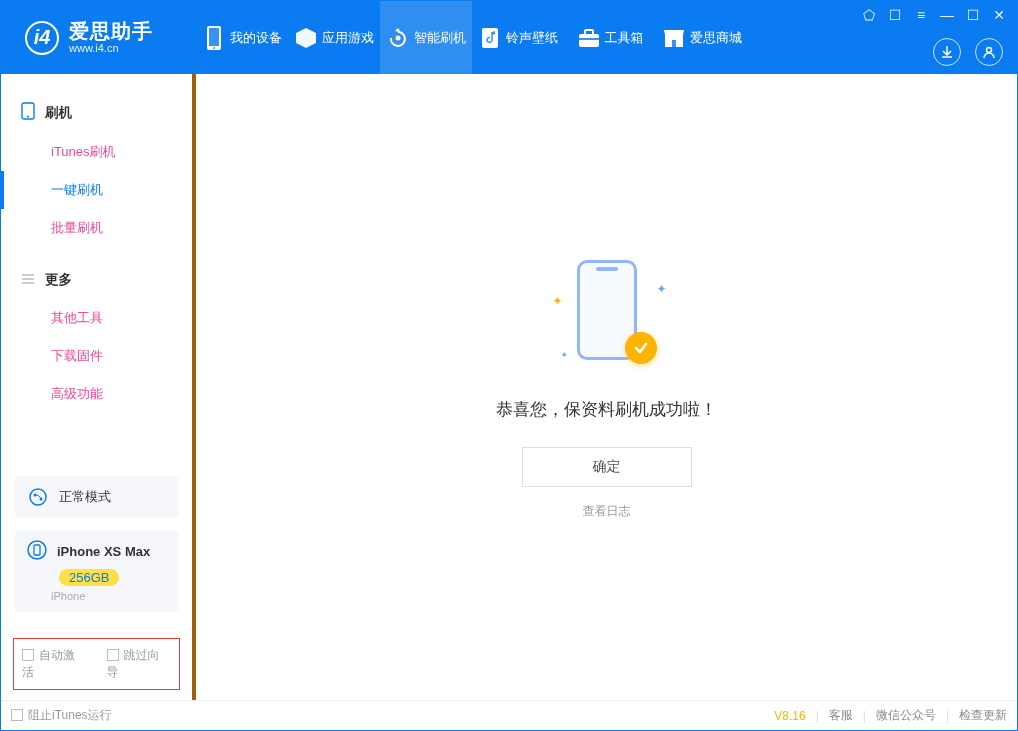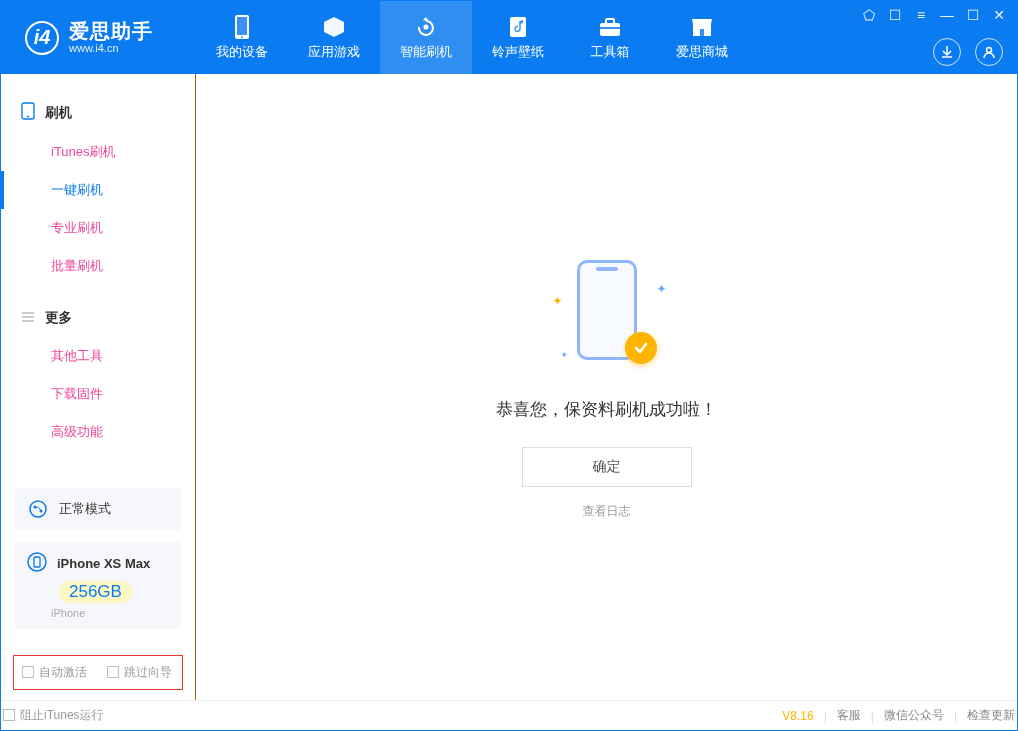--- a/index.html
+++ b/index.html
@@ -35,21 +35,21 @@
     border-radius: 50%;
     display: flex; align-items: center; justify-content: center;
     font-weight: bold; font-size: 20px; font-style: italic;
   }
   .brand-text { display: flex; flex-direction: column; line-height: 1.1; }
   .brand-title { font-size: 20px; font-weight: 700; letter-spacing: 1px; }
   .brand-sub { font-size: 11px; opacity: .9; }
   .tabs { display: flex; align-self: stretch; }
   .tab {
     width: 92px;
-    display: flex; flex-direction: column; align-items: center; justify-content: center;
+    display: flex; flex-direction: row; align-items: center; justify-content: center;
     gap: 4px;
     font-size: 13px;
     cursor: pointer;
     color: #fff;
   }
   .tab.active { background: rgba(255,255,255,0.15); }
   .tab-icon { width: 24px; height: 24px; display: flex; align-items: center; justify-content: center; }
   .win-controls {
     position: absolute; right: 10px; top: 6px;
     display: flex; gap: 10px;
@@ -62,21 +62,21 @@
   }
   .circle-btn {
     width: 28px; height: 28px; border: 1.5px solid rgba(255,255,255,.8);
     border-radius: 50%; display: flex; align-items: center; justify-content: center;
     cursor: pointer;
   }
   
   .body { display: flex; height: calc(100% - 73px - 30px); }
   .sidebar {
     width: 195px;
-    border-right: 1px solid #a16207;
+    border-right: 4px solid #a16207;
     display: flex; flex-direction: column;
     padding-top: 18px;
   }
   .side-group-header {
     display: flex; align-items: center; gap: 10px;
     padding: 10px 20px;
     font-size: 13.5px; font-weight: 600; color: #333;
   }
   .side-item {
     padding: 10px 20px 10px 50px;
@@ -103,22 +103,22 @@
   .device-card {
     margin: 4px 14px 10px;
     background: #f5f7fa;
     border-radius: 4px;
     padding: 10px 12px;
   }
   .device-card-top { display: flex; align-items: center; gap: 10px; }
   .device-name { font-weight: 700; color: #333; font-size: 13px; }
   .device-storage {
     display: inline-block; margin-top: 6px; margin-left: 32px;
-    background: #fef9c3; color: #0a7bf0;
-    border-radius: 10px; padding: 1px 10px; font-size: 17px;
+    background: #fde047; color: #0a7bf0;
+    border-radius: 10px; padding: 1px 10px; font-size: 13px;
   }
   .device-type { margin-left: 24px; margin-top: 4px; color: #aaa; font-size: 11px; }
   .checkbox-row {
     border: 1.5px solid #e53935;
     margin: 16px 12px 10px;
     padding: 8px 8px;
     display: flex; gap: 20px; align-items: center;
     font-size: 12px; color: #999;
   }
   .cb { width: 12px; height: 12px; border: 1px solid #bbb; display: inline-block; margin-right: 5px; vertical-align: -2px; }
@@ -142,21 +142,21 @@
   .sparkle.s3 { left: 14px; bottom: 14px; color: #6aa9ff; font-size: 9px; }
   .success-text { font-size: 17px; color: #333; margin-bottom: 26px; }
   .ok-btn {
     width: 170px; height: 40px; border: 1px solid #ddd; background: #fff;
     font-size: 14px; color: #555; cursor: pointer;
   }
   .log-link { margin-top: 16px; color: #999; font-size: 12px; cursor: pointer; }
   
   .statusbar {
     height: 30px; border-top: 1px solid #eef0f3;
-    display: flex; align-items: center; padding: 0 2px;
+    display: flex; align-items: center; padding: 0 10px;
     font-size: 12px; color: #999;
   }
   .statusbar-left { display: flex; align-items: center; gap: 6px; }
   .statusbar-right { margin-left: auto; display: flex; align-items: center; gap: 10px; color: #bbb; text-align: right; }
   .statusbar-right .sep { color: #ddd; }
   .statusbar-right .link { color: #888; cursor: pointer; }
   .ver { color: #ffb400; }
 </style>
 </head>
 <body>
@@ -261,21 +261,20 @@
       <span>
         <svg width="14" height="18" viewBox="0 0 14 18">
             <rect x="1" y="1" width="12" height="16" rx="2" fill="none" stroke="#0a7bf0" stroke-width="1.4"></rect>
             <circle cx="7" cy="14.5" r="1" fill="#0a7bf0"></circle>
           </svg>
       </span>
       <span>刷机</span>
     </div>
     <div class="side-item">iTunes刷机</div>
     <div class="side-item active">一键刷机</div>
-    <div class="side-item">专业刷机</div>
     <div class="side-item">批量刷机</div>
 
     <div class="side-group-header" style="margin-top:14px">
       <span>
         <svg width="14" height="12" viewBox="0 0 14 12">
             <line x1="1" y1="2" x2="13" y2="2" stroke="#bbb" stroke-width="1.5"></line>
             <line x1="1" y1="6" x2="13" y2="6" stroke="#bbb" stroke-width="1.5"></line>
             <line x1="1" y1="10" x2="13" y2="10" stroke="#bbb" stroke-width="1.5"></line>
           </svg>
       </span>

